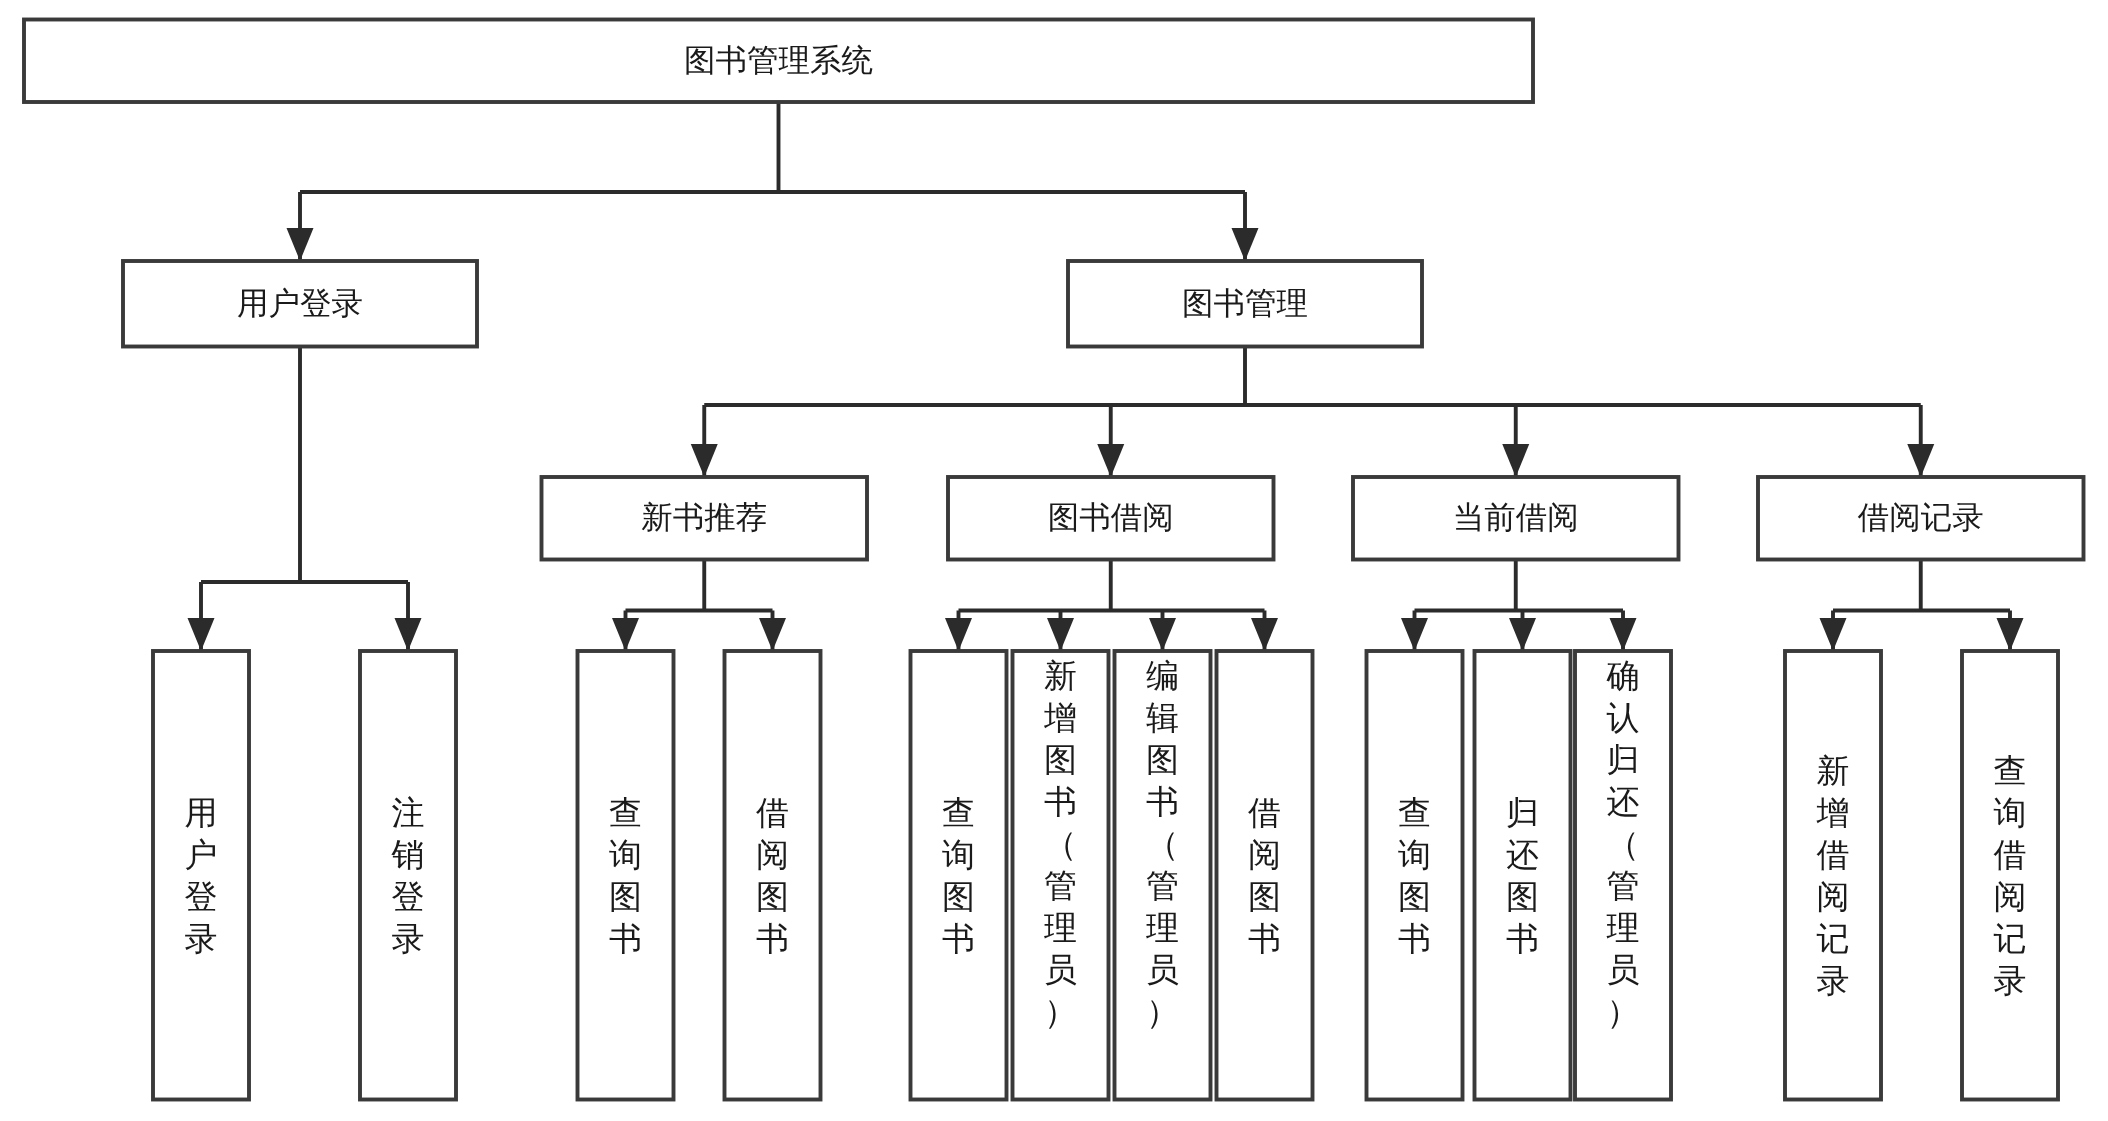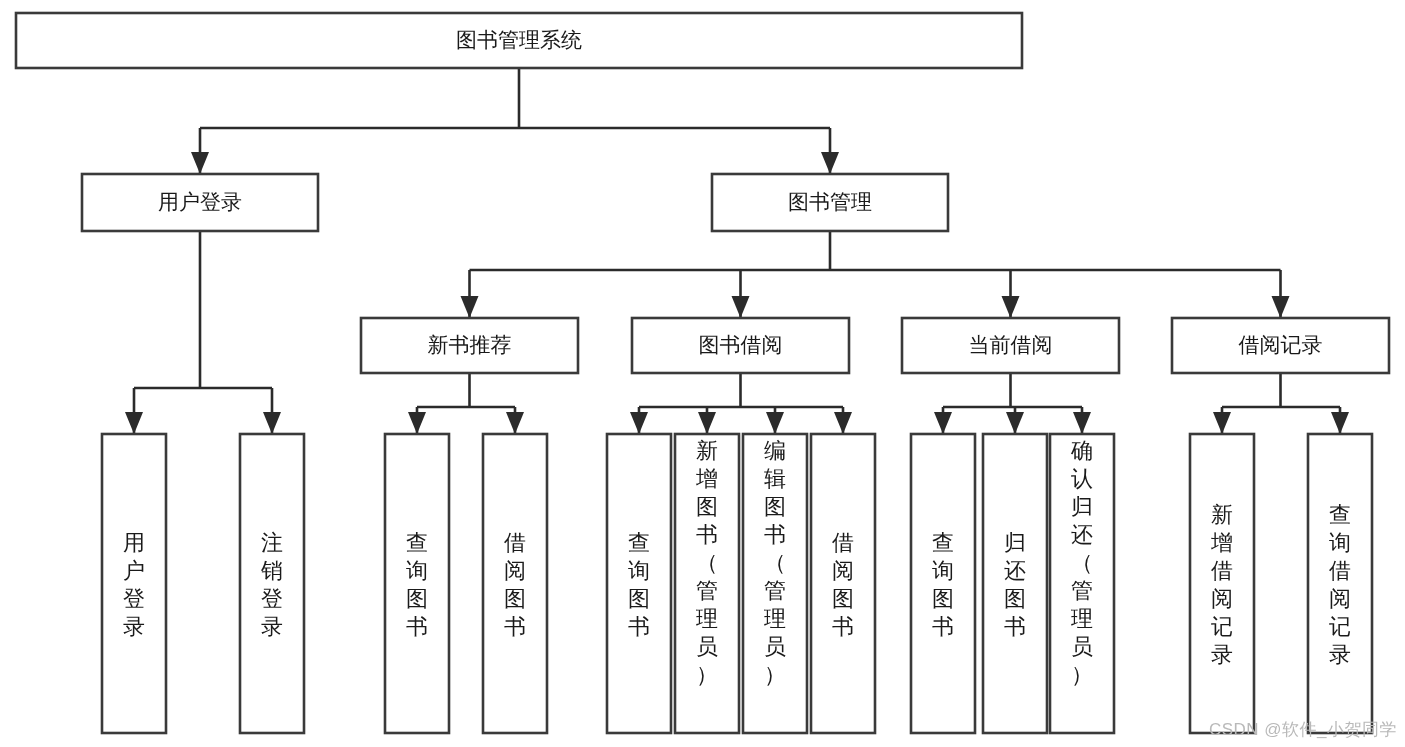--- a/index.html
+++ b/index.html
@@ -201,14 +201,13 @@
         <g>
           <rect x="1190" y="434" width="64" height="299" class="node-box"></rect>
           <text x="1222" y="521.5" class="leaf-label-v"><tspan x="1222" dy="0">新</tspan><tspan x="1222" dy="28">增</tspan><tspan x="1222" dy="28">借</tspan><tspan x="1222" dy="28">阅</tspan><tspan x="1222" dy="28">记</tspan><tspan x="1222" dy="28">录</tspan></text>
         </g>
         <g>
           <rect x="1308" y="434" width="64" height="299" class="node-box"></rect>
           <text x="1340" y="521.5" class="leaf-label-v"><tspan x="1340" dy="0">查</tspan><tspan x="1340" dy="28">询</tspan><tspan x="1340" dy="28">借</tspan><tspan x="1340" dy="28">阅</tspan><tspan x="1340" dy="28">记</tspan><tspan x="1340" dy="28">录</tspan></text>
         </g>
       </g>
   </svg>
-  <div class="watermark">CSDN @软件_小贺同学</div>
 </div>
 
 </body></html>

